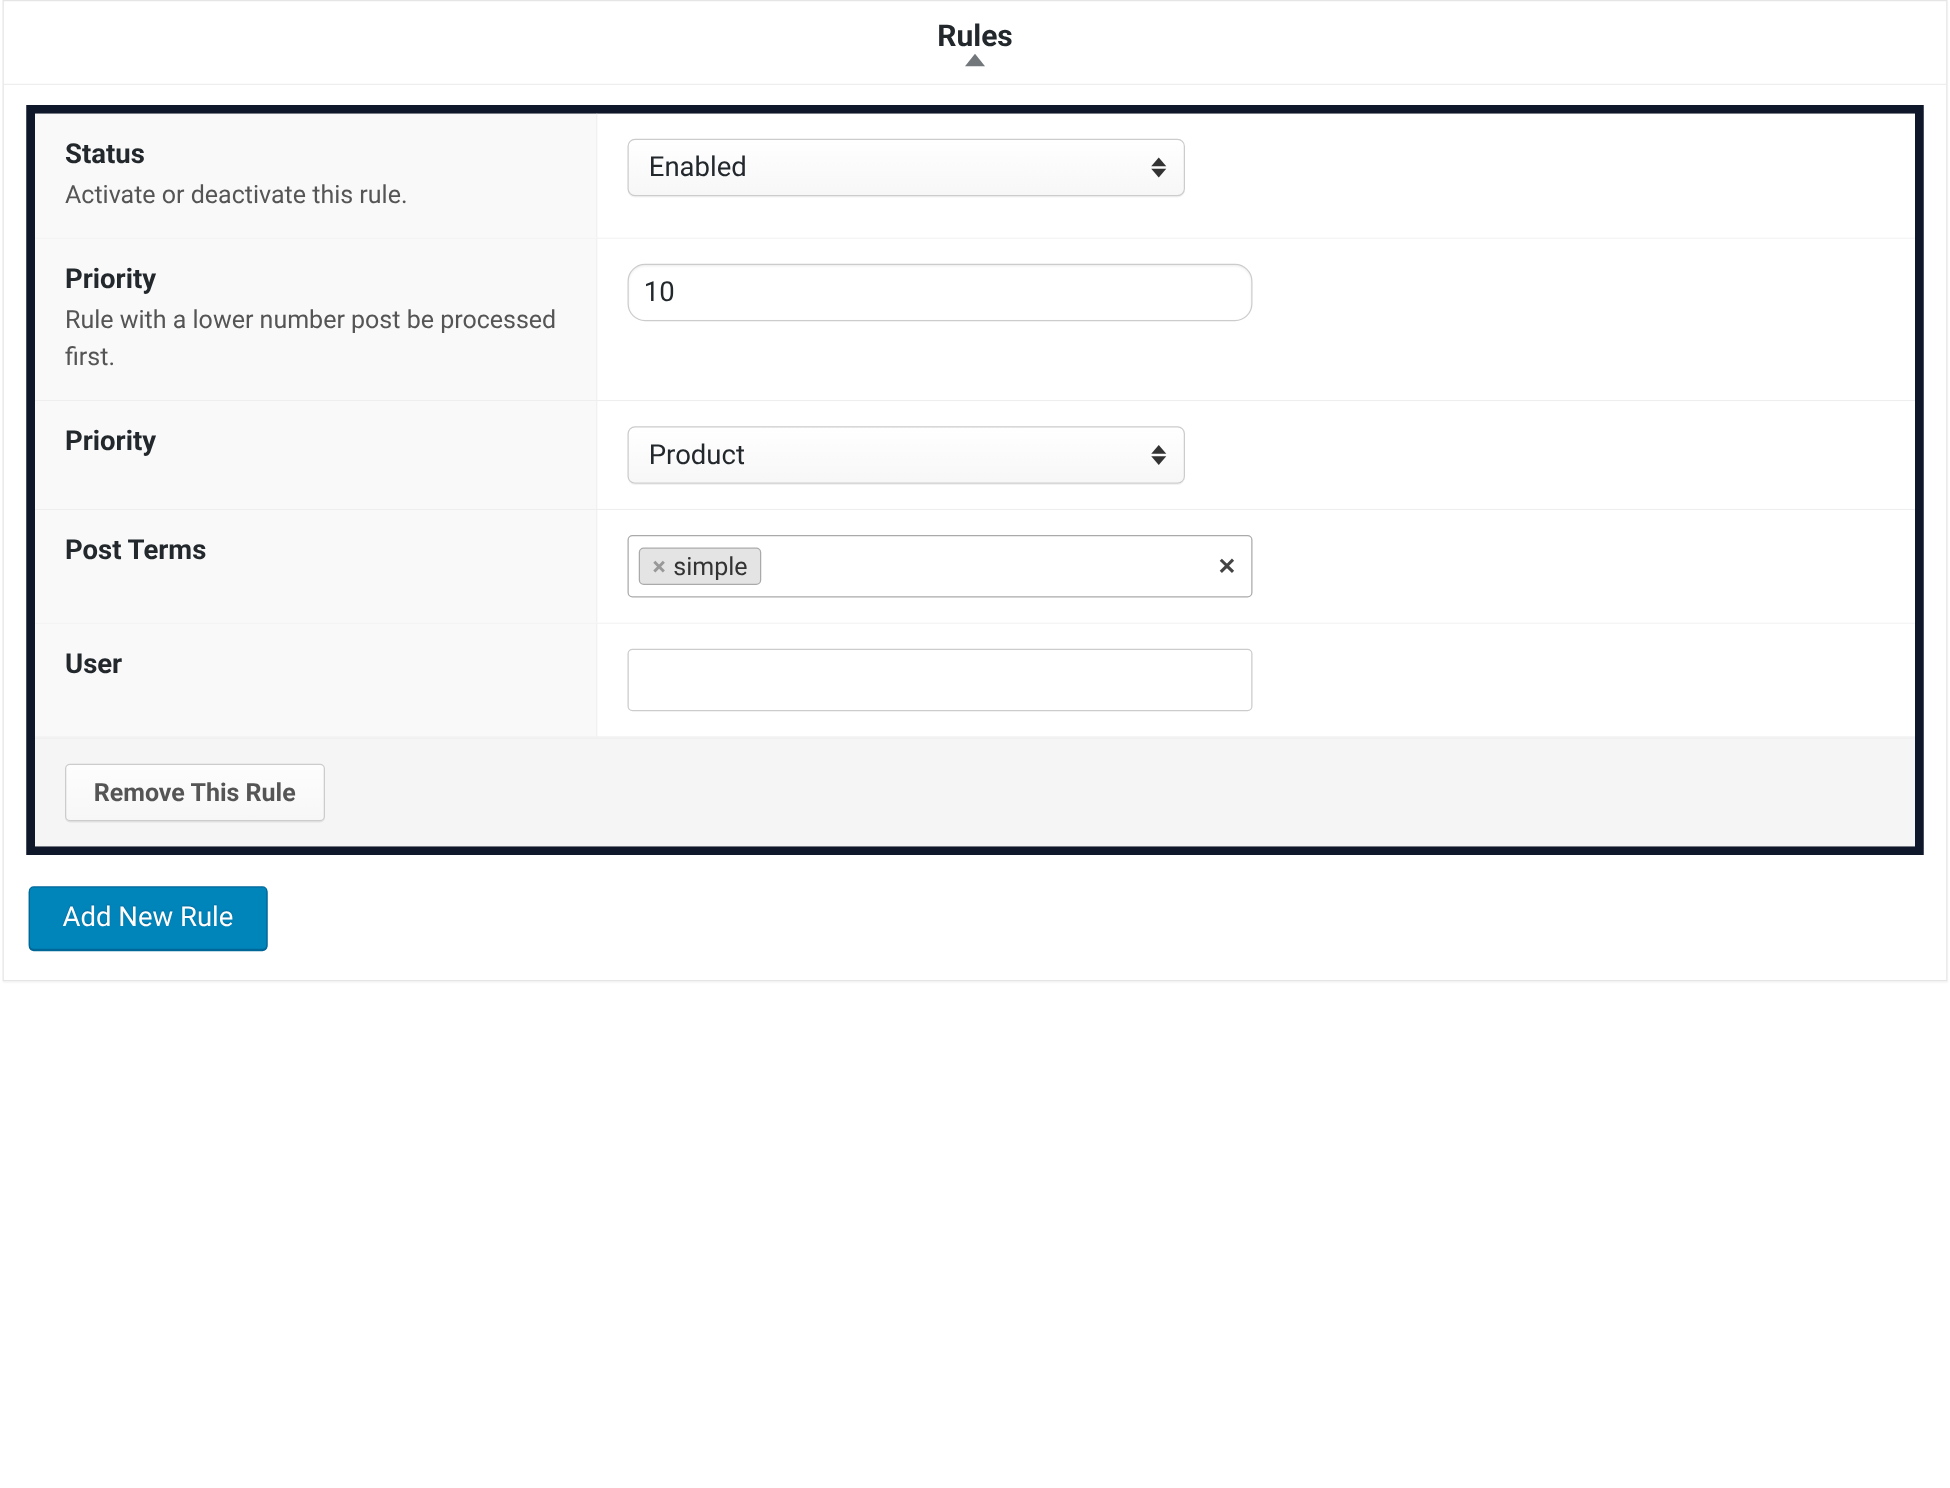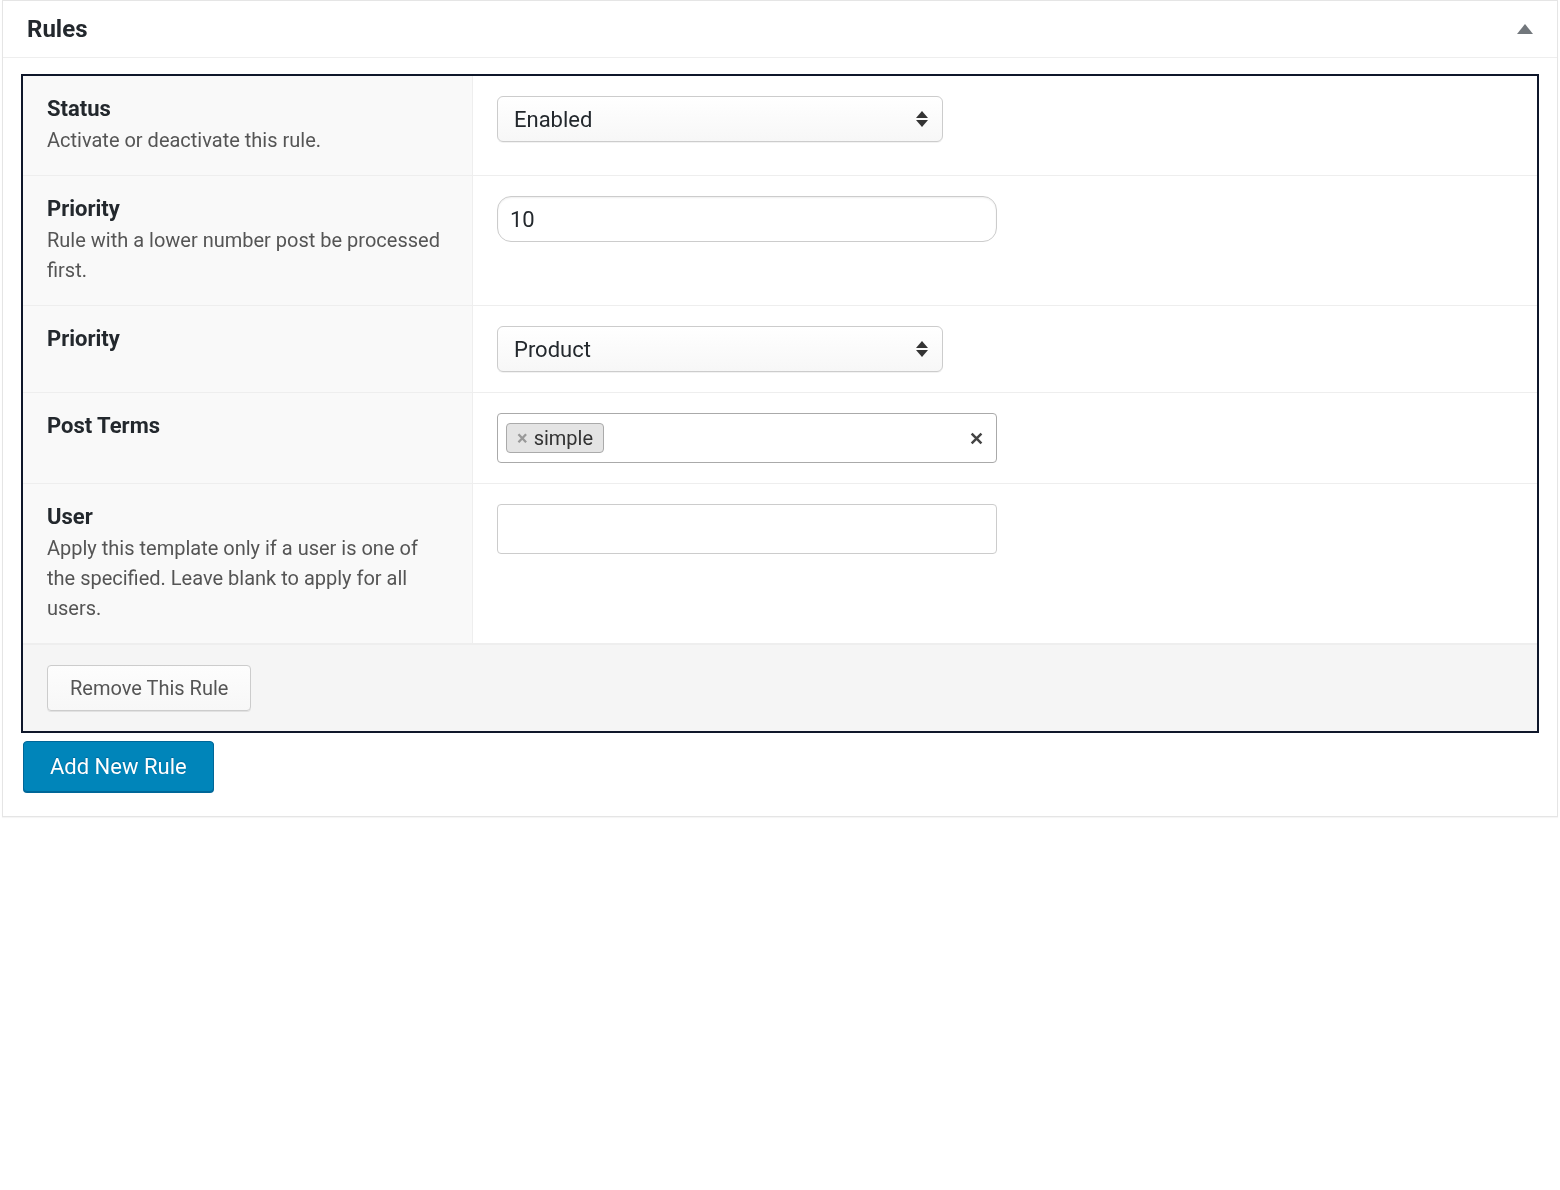--- a/index.html
+++ b/index.html
@@ -16,38 +16,39 @@
     border: 1px solid #e5e5e5;
     box-shadow: 0 1px 1px rgba(0,0,0,.04);
     background: #fff;
   }
   .panel-header {
     display: flex;
     align-items: center;
     justify-content: space-between;
     padding: 14px 24px;
     border-bottom: 1px solid #eee;
+    flex-direction: column;
   }
   .panel-title {
     font-size: 24px;
     font-weight: 700;
     color: #23282d;
   }
   .panel-toggle {
     width: 0; height: 0;
     border-left: 8px solid transparent;
     border-right: 8px solid transparent;
     border-bottom: 10px solid #72777c;
     cursor: pointer;
   }
   .panel-body { padding: 16px 18px 24px; }
   .rule-block {
-    border: 2px solid #0f172a;
-    background: #fff;
-    margin-bottom: 8px;
+    border: 7px solid #0f172a;
+    background: #fff;
+    margin-bottom: 25px;
   }
   .rule-row {
     display: flex;
     border-bottom: 1px solid #eee;
   }
   .rule-row:last-of-type { border-bottom: none; }
   .rule-label-cell {
     width: 450px;
     min-width: 450px;
     padding: 20px 24px;
@@ -151,20 +152,21 @@
     transform: translateY(-50%);
     font-weight: 700;
     color: #444;
     cursor: pointer;
     font-size: 18px;
   }
   .rule-footer {
     background: #f5f5f5;
     border-top: 1px solid #eee;
     padding: 20px 24px;
+    font-weight: bold;
   }
   .btn-remove {
     display: inline-block;
     padding: 10px 22px;
     font-size: 20px;
     color: #555;
     background: linear-gradient(#fdfdfd, #f7f7f7);
     border: 1px solid #ccc;
     border-radius: 4px;
     box-shadow: 0 1px 0 rgba(0,0,0,.08);
@@ -256,21 +258,20 @@
                 <span>simple</span>
               </span>
               <span class="tag-input-clear">✕</span>
             </div>
           </div>
         </div>
 
         <div class="rule-row">
           <div class="rule-label-cell">
             <div class="rule-label-title">User</div>
-            <div class="rule-label-desc">Apply this template only if a user is one of the specified. Leave blank to apply for all users.</div>
           </div>
           <div class="rule-input-cell">
             <div class="tag-input" style="border-color:#ccc;"></div>
           </div>
         </div>
 
         <div class="rule-footer">
           <span class="btn-remove">Remove This Rule</span>
         </div>
 

